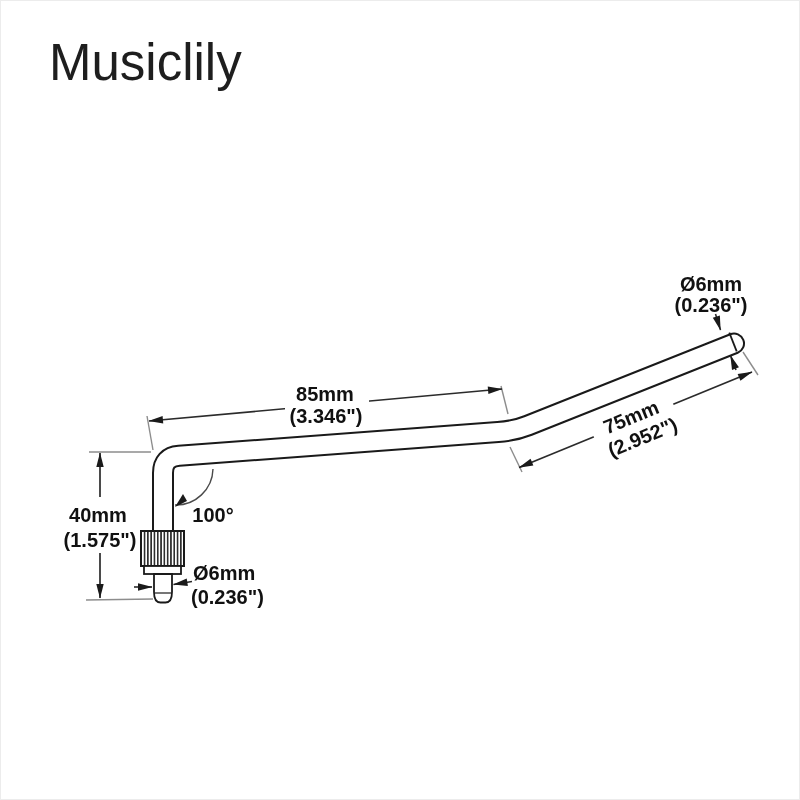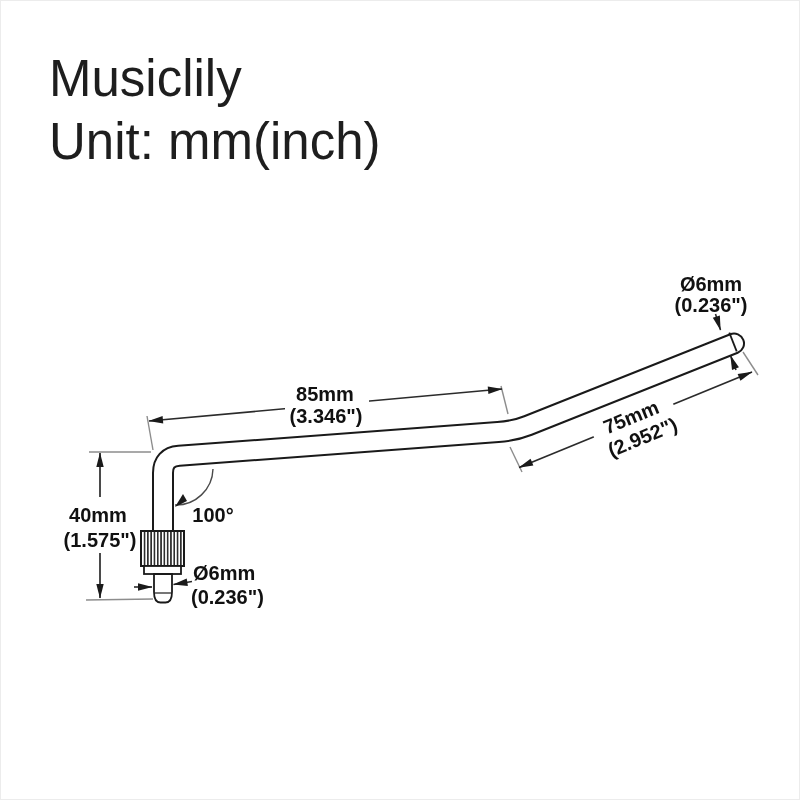--- a/index.html
+++ b/index.html
@@ -13,21 +13,21 @@
     width: 800px;
     height: 800px;
     background: #ffffff;
     box-sizing: border-box;
     border: 1px solid #ececec;
     overflow: hidden;
   }
   .title-block {
     position: absolute;
     left: 48px;
-    top: 46px;
+    top: 30px;
     color: #1e1e1e;
     font-size: 51px;
     line-height: 63px;
     font-weight: 400;
     letter-spacing: 0;
     white-space: nowrap;
   }
   .title-block .line { display: block; }
   svg.diagram {
     position: absolute;
@@ -41,21 +41,20 @@
     fill: #111111;
   }
 </style>
 </head>
 <body>
 
 <div class="canvas">
 
   <div class="title-block">
     <span class="line">Musiclily</span>
-    <span class="line">Unit: mm(inch)</span>
   </div>
 
   <svg class="diagram" width="800" height="800" viewBox="0 0 800 800">
 
     <defs>
       <marker id="arrow" viewBox="0 0 16 9" markerWidth="16" markerHeight="9" refX="15" refY="4.5" orient="auto-start-reverse" markerUnits="userSpaceOnUse">
         <path d="M15.5,4.5 L1,0.8 L1,8.2 Z" fill="#1a1a1a"></path>
       </marker>
       <pattern id="knurl" width="3.3" height="10" patternUnits="userSpaceOnUse">
         <rect width="3.3" height="10" fill="#ffffff"></rect>

